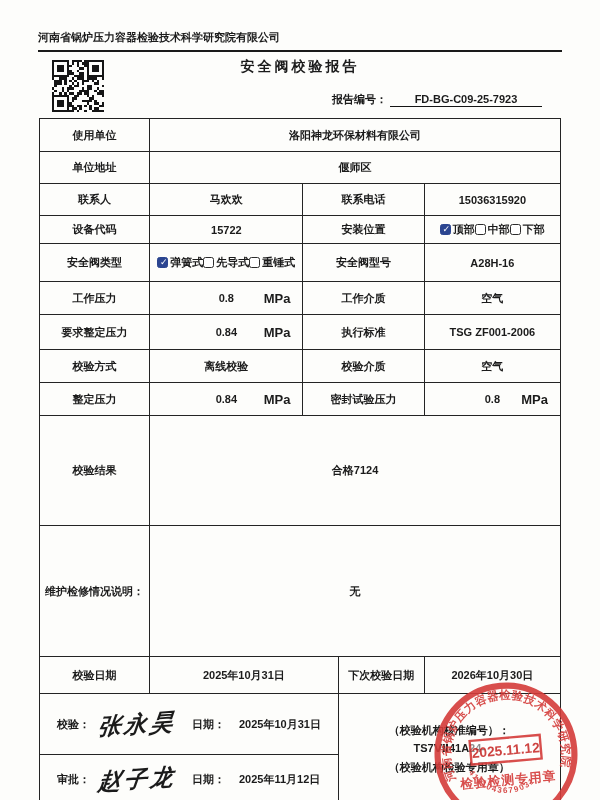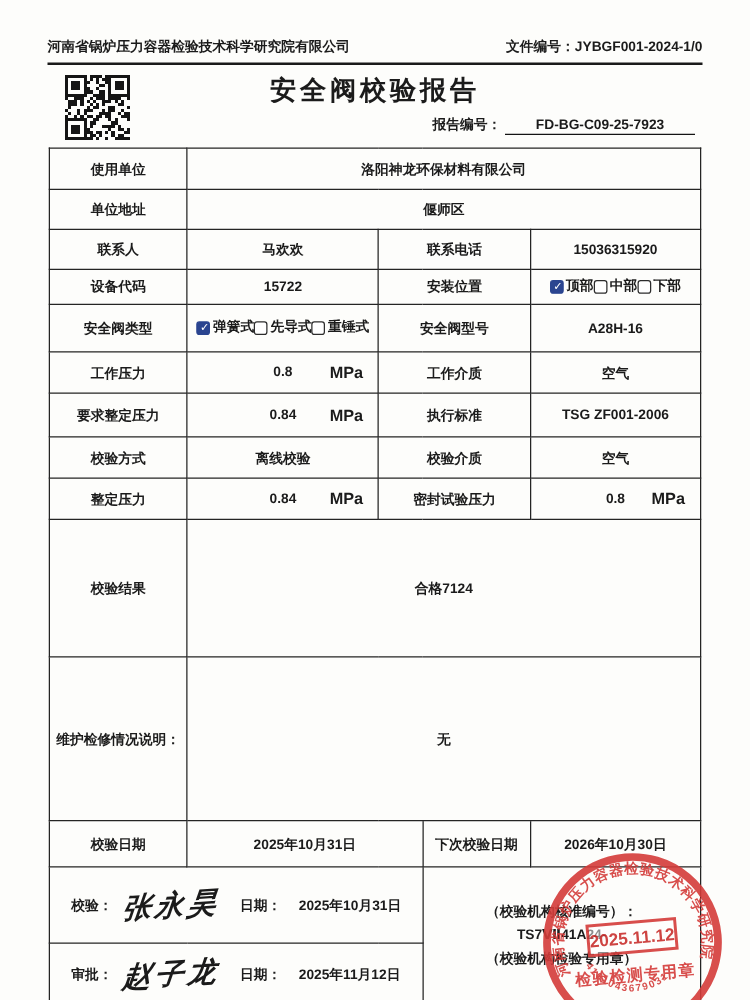--- a/index.html
+++ b/index.html
@@ -22,24 +22,24 @@
     font-size:11px;font-weight:700;
   }
   .doc-header .right{white-space:nowrap;}
 
   
   .title-area{position:relative;height:62px;margin:0 38px;}
   .qr{position:absolute;left:14px;top:8px;width:52px;height:52px;}
   .qr svg{width:52px;height:52px;display:block;}
   .main-title{
     position:absolute;left:0;right:0;top:6px;
-    text-align:center;font-size:21px;font-weight:700;letter-spacing:3px;
+    text-align:center;font-size:14px;font-weight:700;letter-spacing:3px;
   }
   .report-no{
-    position:absolute;right:6px;top:40px;
+    position:absolute;right:20px;top:40px;
     font-size:11px;font-weight:700;white-space:nowrap;
   }
   .report-no .val{
     display:inline-block;width:152px;text-align:center;
     border-bottom:1.5px solid #141414;padding-bottom:1px;
   }
 
   
   table.form{
     border-collapse:collapse;
@@ -100,23 +100,20 @@
   }
   .stamp svg{width:152px;height:152px;display:block;}
 </style>
 </head>
 <body>
 
 <div class="page">
 
   <div class="doc-header">
     <span>河南省锅炉压力容器检验技术科学研究院有限公司</span>
-    <span class="right">
-      <span>文件编号：</span><span>JYBGF001-2024-1/0</span>
-    </span>
   </div>
 
   <div class="title-area">
     <div class="qr">
       <svg id="qr" viewBox="0 0 21 21" fill="#151515" shape-rendering="crispEdges">
           <rect x="0" y="0" width="1" height="1"></rect>
           <rect x="1" y="0" width="1" height="1"></rect>
           <rect x="2" y="0" width="1" height="1"></rect>
           <rect x="3" y="0" width="1" height="1"></rect>
           <rect x="4" y="0" width="1" height="1"></rect>

